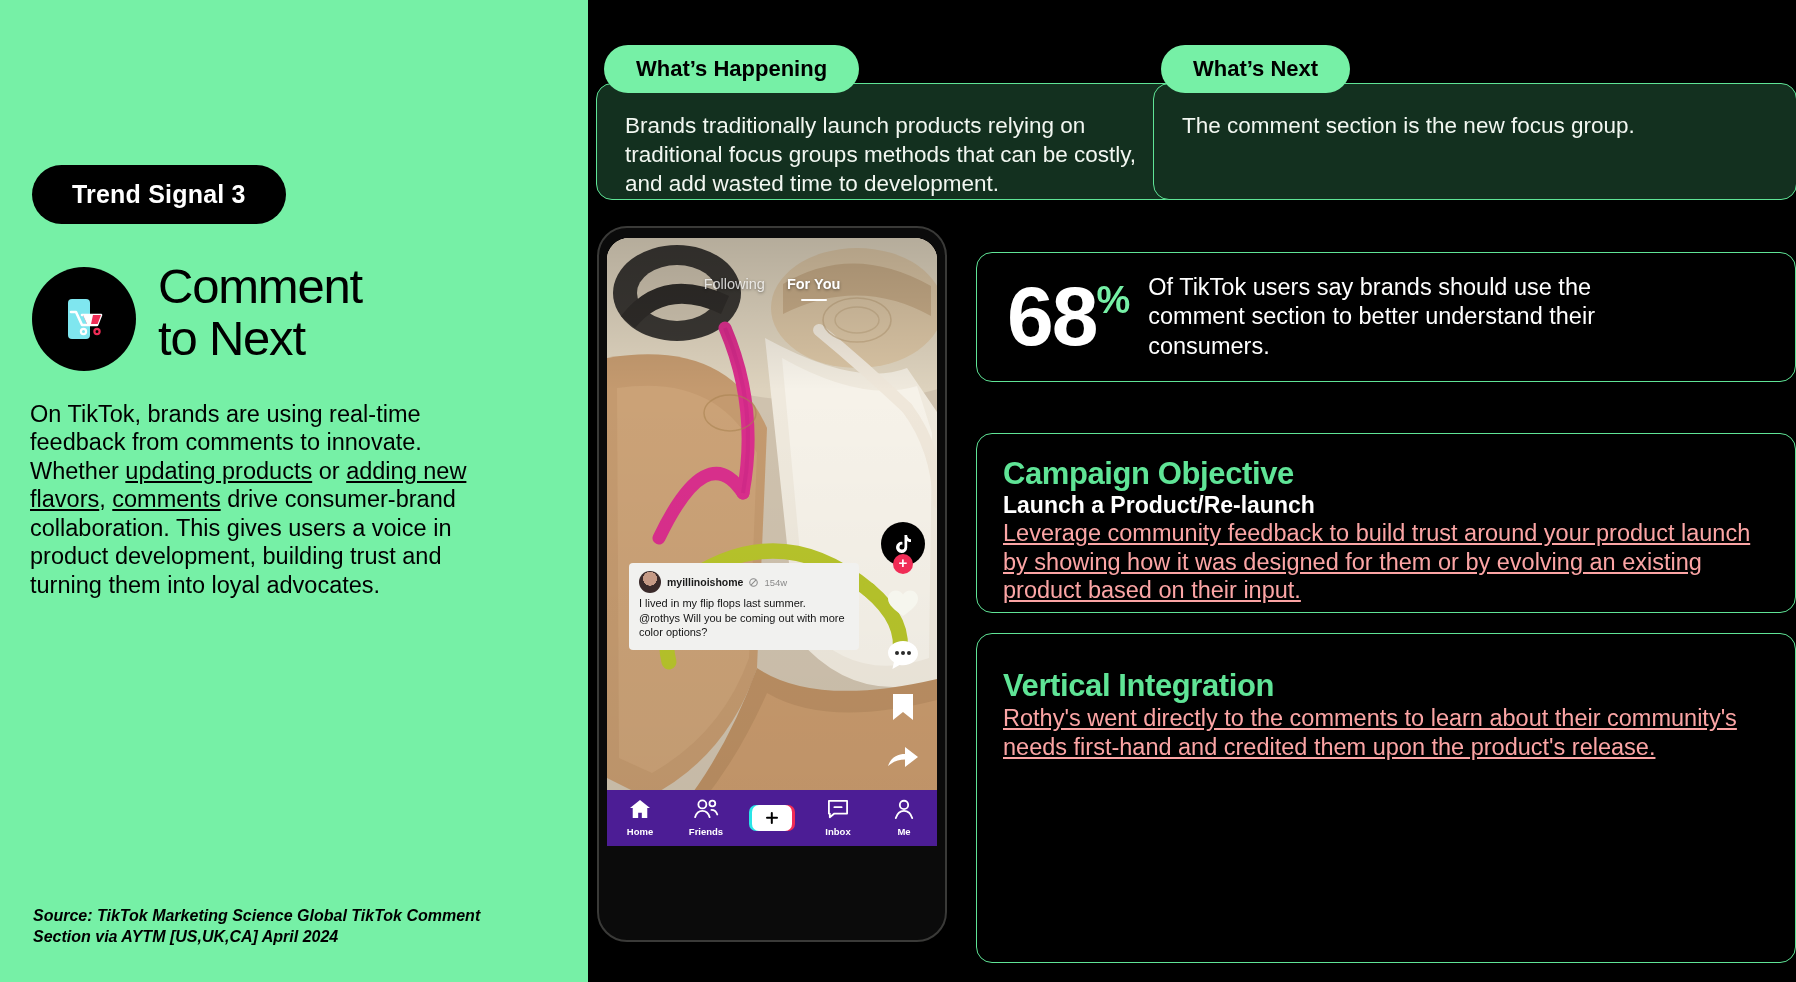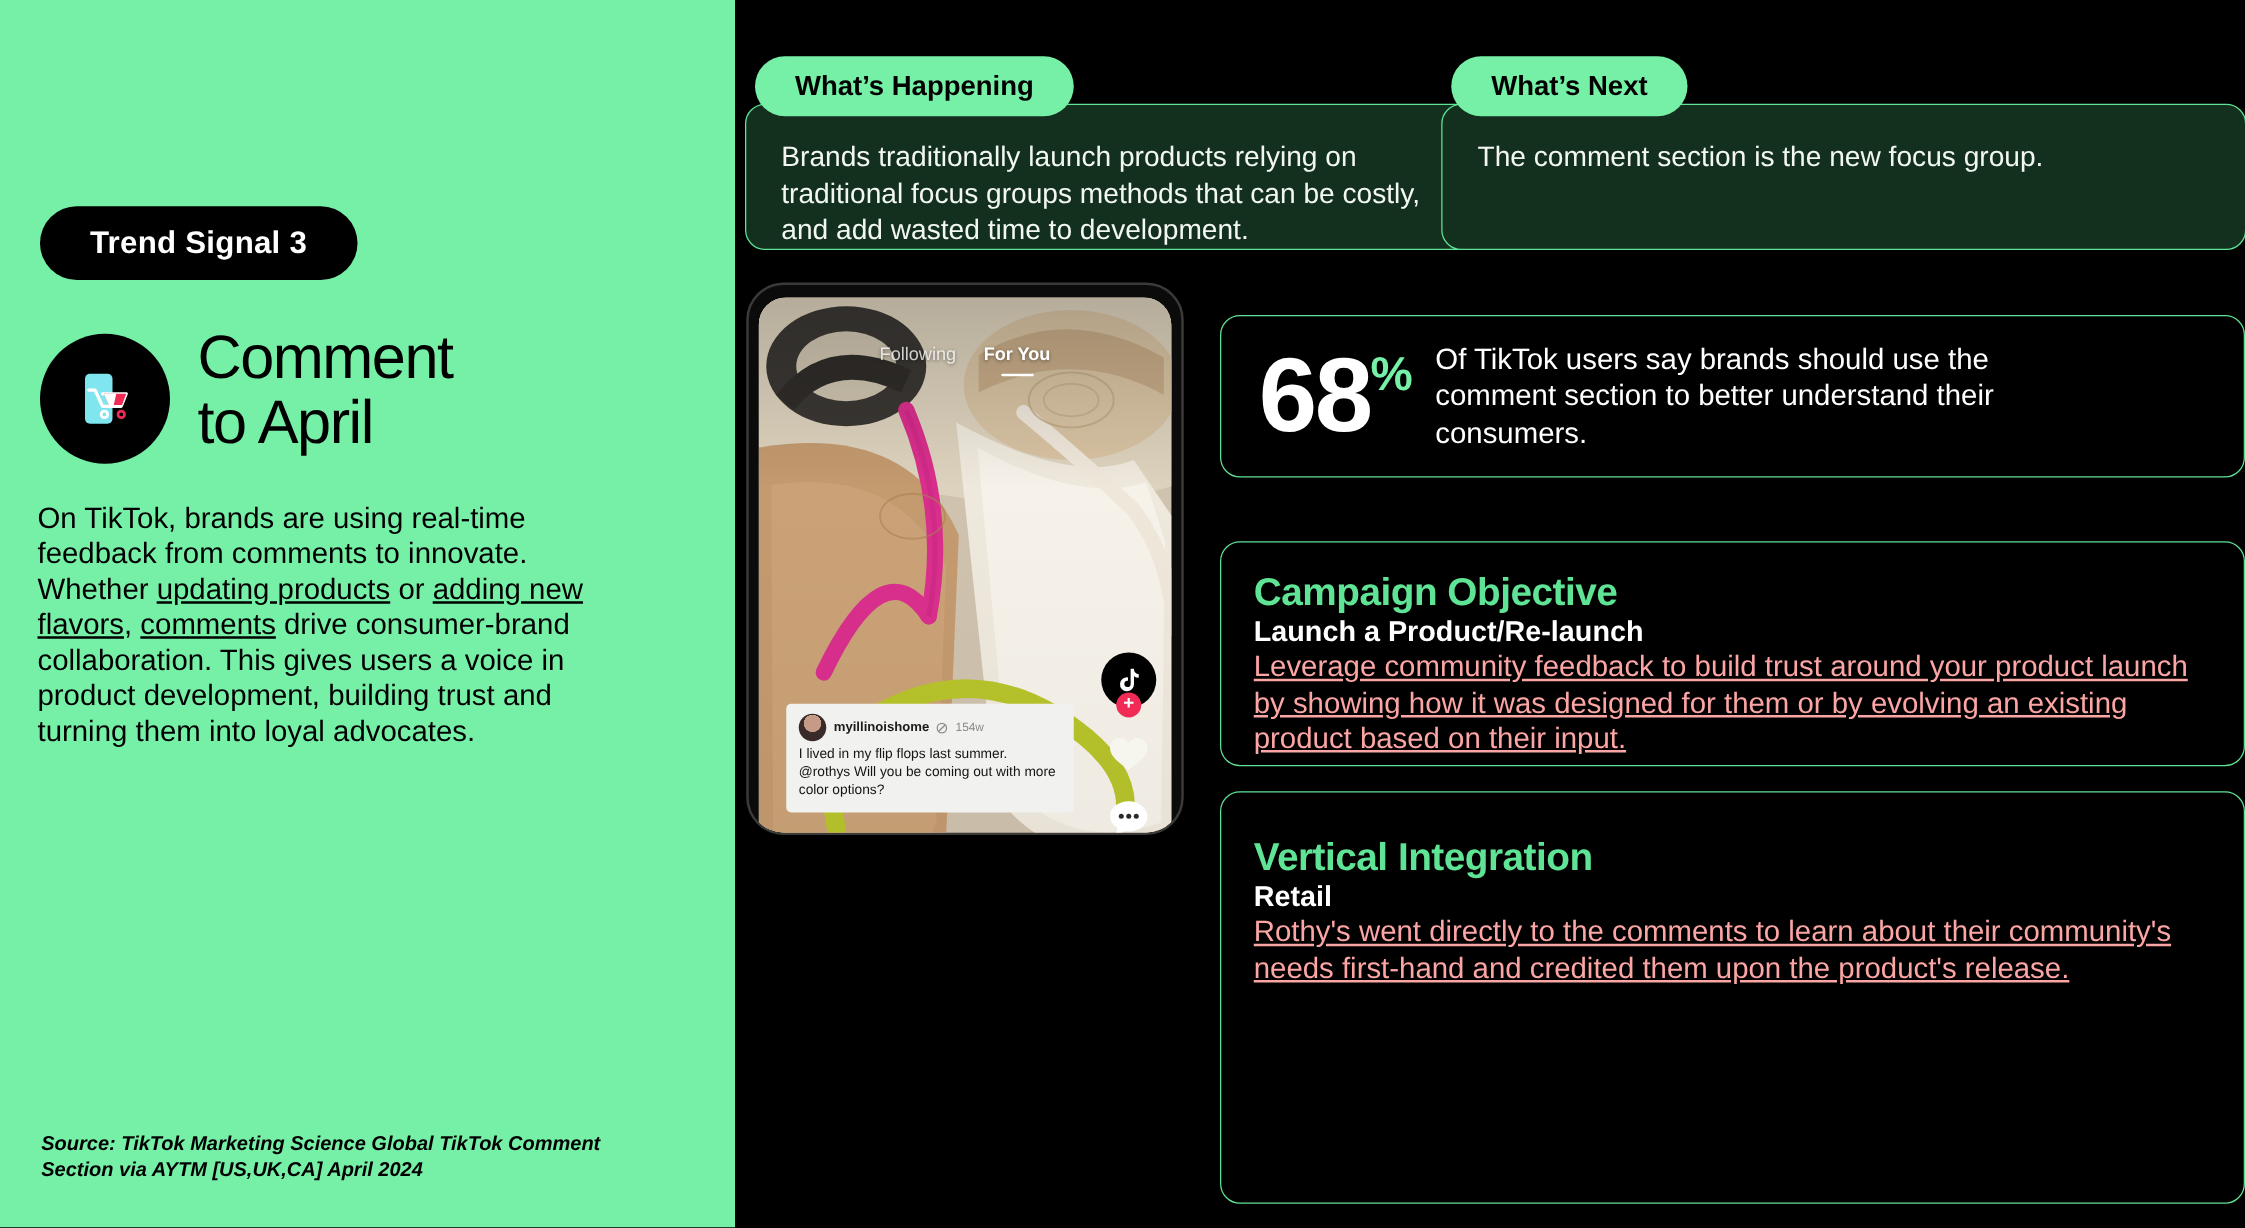--- a/index.html
+++ b/index.html
@@ -97,21 +97,21 @@
 
   .card-obj { left: 388px; top: 433px; width: 820px; height: 180px; padding: 22px 26px; }
   .card-vert { left: 388px; top: 633px; width: 820px; height: 330px; padding: 34px 26px; }
   .card-h { color: #5fe496; font-size: 31px; font-weight: bold; letter-spacing: -.4px; }
   .card-sub { color: #fff; font-size: 23px; font-weight: bold; }
   .card-p { color: #fca5a5; font-size: 23.5px; line-height: 1.22; text-decoration: underline; }
 
   
   .phone {
     position: absolute; left: 9px; top: 226px;
-    width: 350px; height: 442px;
+    width: 350px; height: 716px;
     background: #0b0b0b;
     border: 2px solid #3a3a38;
     border-radius: 30px;
     padding: 10px 8px 0 8px;
     overflow: hidden;
   }
   .screen {
     position: relative; width: 100%; height: 608px;
     border-radius: 22px 22px 0 0; overflow: hidden;
     background: #c9bca8;
@@ -185,21 +185,21 @@
           <rect x="13" y="9" width="22" height="40" rx="4" fill="#7fe6ef"></rect>
           <path d="M16 22 h5 l6 13 h15 l4 -10 h-19" fill="none" stroke="#ffffff" stroke-width="2.6" stroke-linejoin="round" stroke-linecap="round"></path>
           <path d="M28 25 h18 l-3.4 9 H32 z" fill="#f02c56"></path>
           <path d="M28 25 h10 l-2 9 h-4 z" fill="#ffffff"></path>
           <circle cx="28.5" cy="41.5" r="2.6" fill="none" stroke="#ffffff" stroke-width="2.2"></circle>
           <circle cx="42" cy="41.5" r="2.6" fill="none" stroke="#f02c56" stroke-width="2.2"></circle>
         </svg>
       </div>
       <div class="heading">
         <div>Comment</div>
-        <div>to April</div>
+        <div>to Next</div>
       </div>
     </div>
 
     <div class="left-body"><span>On TikTok, brands are using real-time feedback from comments to innovate. Whether </span><u>updating products</u><span> or </span><u>adding new flavors</u><span>, </span><u>comments</u><span> drive consumer-brand collaboration. This gives users a voice in product development, building trust and turning them into loyal advocates.</span></div>
 
     <div class="source">Source: TikTok Marketing Science Global TikTok Comment Section via AYTM [US,UK,CA]  April 2024</div>
   </div>
 
   <div class="right-side">
 
@@ -226,21 +226,20 @@
     </div>
 
     <div class="outline-card card-obj">
       <div class="card-h">Campaign Objective</div>
       <div class="card-sub">Launch a Product/Re-launch</div>
       <div class="card-p">Leverage community feedback to build trust around your product launch by showing how it was designed for them or by evolving an existing product based on their input.</div>
     </div>
 
     <div class="outline-card card-vert">
       <div class="card-h">Vertical Integration</div>
-      <div class="card-sub">Retail</div>
       <div class="card-p">Rothy's went directly to the comments to learn about their community's needs first-hand and credited them upon the product's release.</div>
     </div>
 
     <div class="phone">
       <div class="screen">
 
         <div class="feed-img">
           <svg width="334" height="608" viewBox="0 0 334 608" preserveAspectRatio="none">
             <rect width="334" height="608" fill="#cfc2ae"></rect>
             <path d="M0 0 H334 V150 Q200 190 0 120 Z" fill="#ddd2bd"></path>

